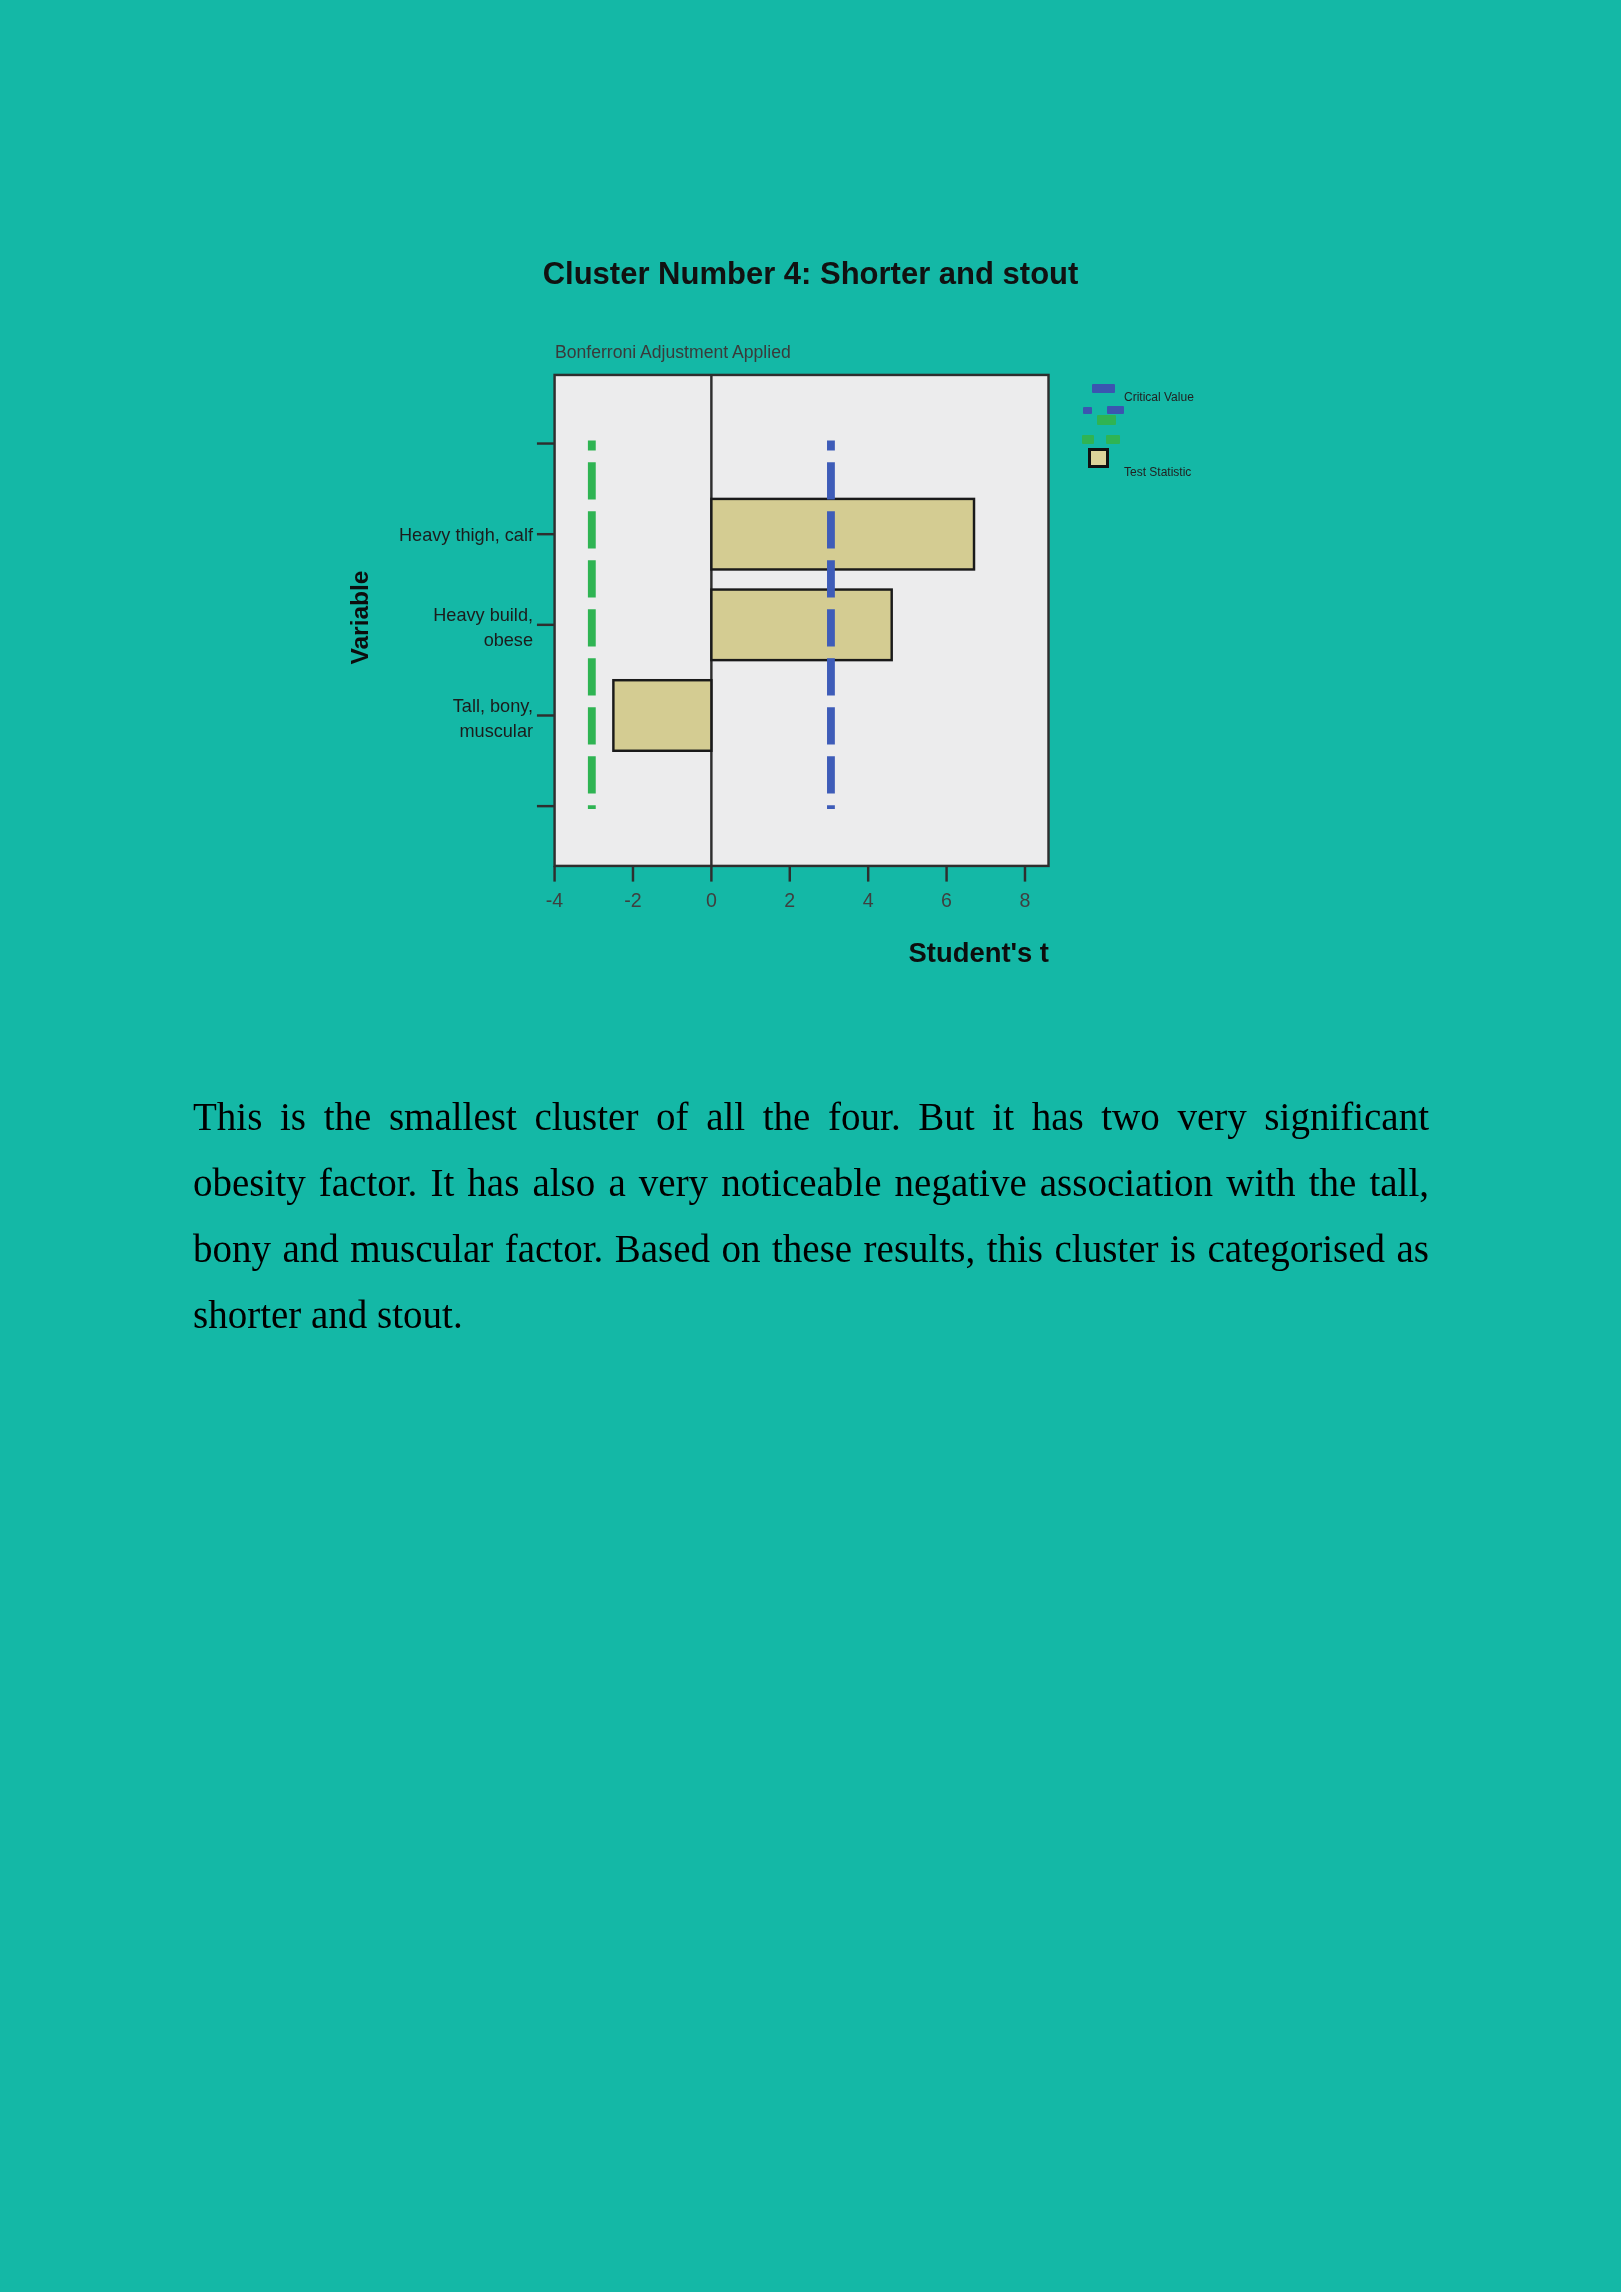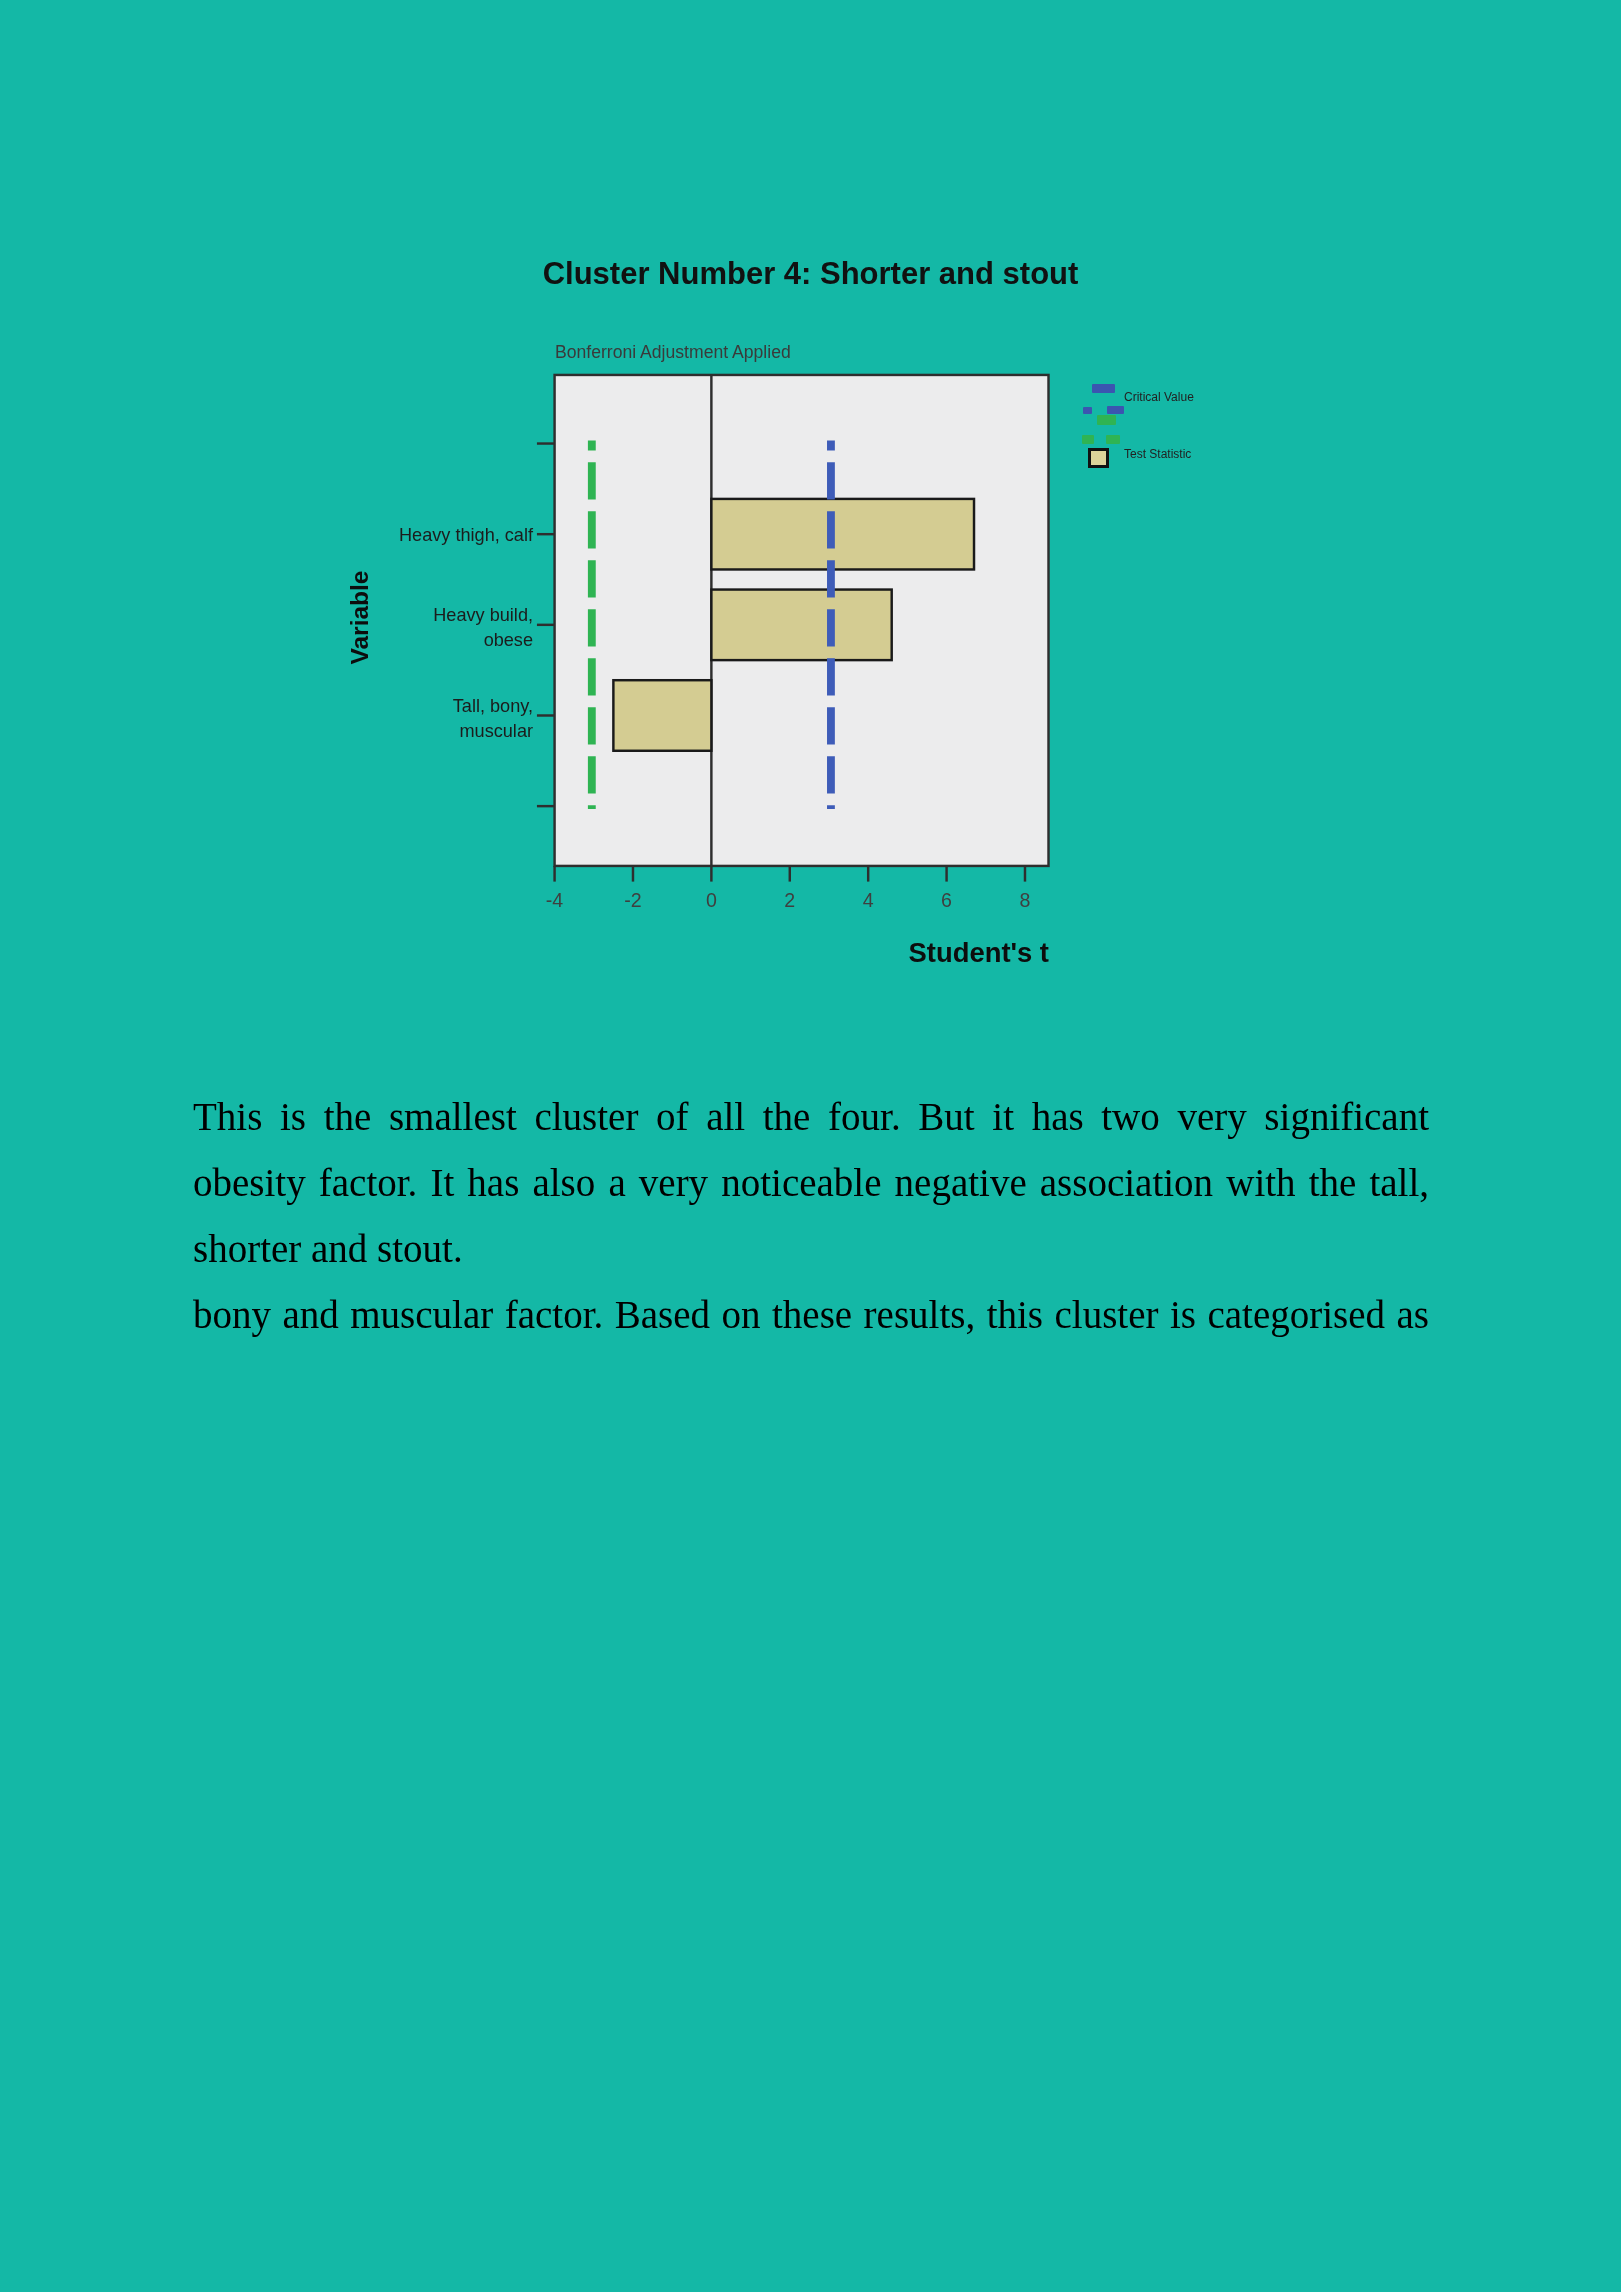--- a/index.html
+++ b/index.html
@@ -30,21 +30,21 @@
   .d1{left:10.8px;top:2px;width:23.5px;height:8.8px;}
   .d2{left:2px;top:24.5px;width:8.8px;height:7.8px;}
   .d3{left:25.5px;top:23.5px;width:17.6px;height:8.8px;}
   .d4{left:15.7px;top:33px;width:19.6px;height:9.8px;}
   .d5{left:1px;top:53px;width:11.8px;height:8.8px;}
   .d6{left:24.5px;top:53px;width:14.7px;height:8.8px;}
   .legend-swatch{position:absolute;left:6.9px;top:66px;width:14.7px;height:13.7px;
                  background:#ddd49a;border:3.9px solid #111;}
   .legend-label{position:absolute;font-size:12px;color:#222;white-space:nowrap;}
   .legend-label-critical{left:43px;top:7.8px;}
-  .legend-label-test{left:43px;top:65px;}
+  .legend-label-test{left:43px;top:83px;}
 
   .paragraph{position:absolute;left:193px;top:1084px;width:1236px;
              font-family:"Liberation Serif",serif;font-size:39px;color:#000;}
   .paragraph .line{line-height:66px;text-align:justify;text-align-last:justify;}
   .paragraph .line.last{text-align:left;text-align-last:left;}
 </style>
 </head>
 <body>
 
 <div class="page">
@@ -98,18 +98,18 @@
       <span class="dash dash-green d6"></span>
     </div>
     <div class="legend-label legend-label-critical">Critical Value</div>
     <span class="legend-swatch"></span>
     <div class="legend-label legend-label-test">Test Statistic</div>
   </div>
 
   <div class="paragraph">
     <div class="line">This is the smallest cluster of all the four.  But it has two very significant</div>
     <div class="line">obesity factor.  It has also a very noticeable negative association with the tall,</div>
+    <div class="line">bony and muscular factor. Based on these results, this cluster is categorised as</div>
     <div class="line last">shorter and stout.</div>
-    <div class="line">bony and muscular factor. Based on these results, this cluster is categorised as</div>
   </div>
 
 </div>
 
 
 </body></html>

